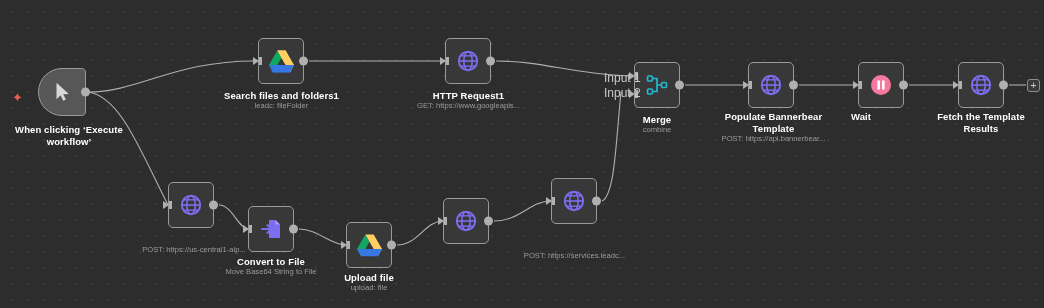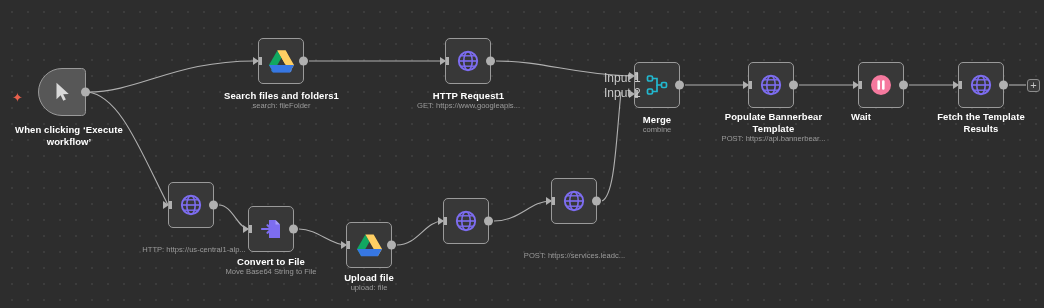--- a/index.html
+++ b/index.html
@@ -155,21 +155,21 @@
       <path d="M6.6 66.85 L31.75 23.1 L55.25 45.4 L31.75 45.4 L19.35 66.85 Z" fill="#ffcf63" opacity="0"></path>
       <path d="M29.05 0 L0 50.3 L14.5 75.3 L43.5 25 Z" fill="#11a861"></path>
       <path d="M0 50.3 L80.4 50.3 L87 38.9 L6.6 38.9 Z" fill="#3777e3" opacity="0"></path>
       <path d="M29.05 0 L57.95 0 L87 50.3 L72.5 75.3 L43.5 25 Z" fill="#ffcf63"></path>
       <path d="M14.5 75.3 L72.5 75.3 L87 50.3 L0 50.3 Z" fill="#3777e3"></path>
     </svg>
     <span class="port-in"></span>
     <span class="port-out"></span>
   </div>
   <div class="node-label" style="left:218px; top:90px; width:127px;">Search files and folders1</div>
-  <div class="node-sub" style="left:218px; top:101px; width:127px;">search: fileFolder</div>
+  <div class="node-sub" style="left:218px; top:101px; width:127px;">leadc: fileFolder</div>
 
   <div class="node" style="left:445px; top:38px;">
     <svg class="glyph" width="24" height="24" viewBox="0 0 24 24">
       <circle cx="12" cy="12" r="9.2" fill="none" stroke="#7d6df0" stroke-width="1.9"></circle>
       <ellipse cx="12" cy="12" rx="4.2" ry="9.2" fill="none" stroke="#7d6df0" stroke-width="1.6"></ellipse>
       <line x1="2.8" y1="12" x2="21.2" y2="12" stroke="#7d6df0" stroke-width="1.6"></line>
       <line x1="4.4" y1="6.8" x2="19.6" y2="6.8" stroke="#7d6df0" stroke-width="1.4"></line>
       <line x1="4.4" y1="17.2" x2="19.6" y2="17.2" stroke="#7d6df0" stroke-width="1.4"></line>
     </svg>
     <span class="port-in"></span>
@@ -241,21 +241,21 @@
     <svg class="glyph" width="24" height="24" viewBox="0 0 24 24">
       <circle cx="12" cy="12" r="9.2" fill="none" stroke="#7d6df0" stroke-width="1.9"></circle>
       <ellipse cx="12" cy="12" rx="4.2" ry="9.2" fill="none" stroke="#7d6df0" stroke-width="1.6"></ellipse>
       <line x1="2.8" y1="12" x2="21.2" y2="12" stroke="#7d6df0" stroke-width="1.6"></line>
       <line x1="4.4" y1="6.8" x2="19.6" y2="6.8" stroke="#7d6df0" stroke-width="1.4"></line>
       <line x1="4.4" y1="17.2" x2="19.6" y2="17.2" stroke="#7d6df0" stroke-width="1.4"></line>
     </svg>
     <span class="port-in"></span>
     <span class="port-out"></span>
   </div>
-  <div class="node-sub" style="left:124px; top:245px; width:140px;">HTTP: https://us-central1-alp...</div>
+  <div class="node-sub" style="left:124px; top:245px; width:140px;">POST: https://us-central1-alp...</div>
 
   <div class="node" style="left:248px; top:206px;">
     <svg class="glyph" width="24" height="24" viewBox="0 0 24 24">
       <path d="M10 3 H16.5 L21 7.5 V21 H10 Z" fill="#7d6df0"></path>
       <path d="M16.5 3 V7.5 H21 Z" fill="#a79cf7"></path>
       <path d="M3 12 H12 M8.5 8.2 L12.6 12 L8.5 15.8" fill="none" stroke="#7d6df0" stroke-width="2.2" stroke-linecap="round" stroke-linejoin="round"></path>
     </svg>
     <span class="port-in"></span>
     <span class="port-out"></span>
   </div>

